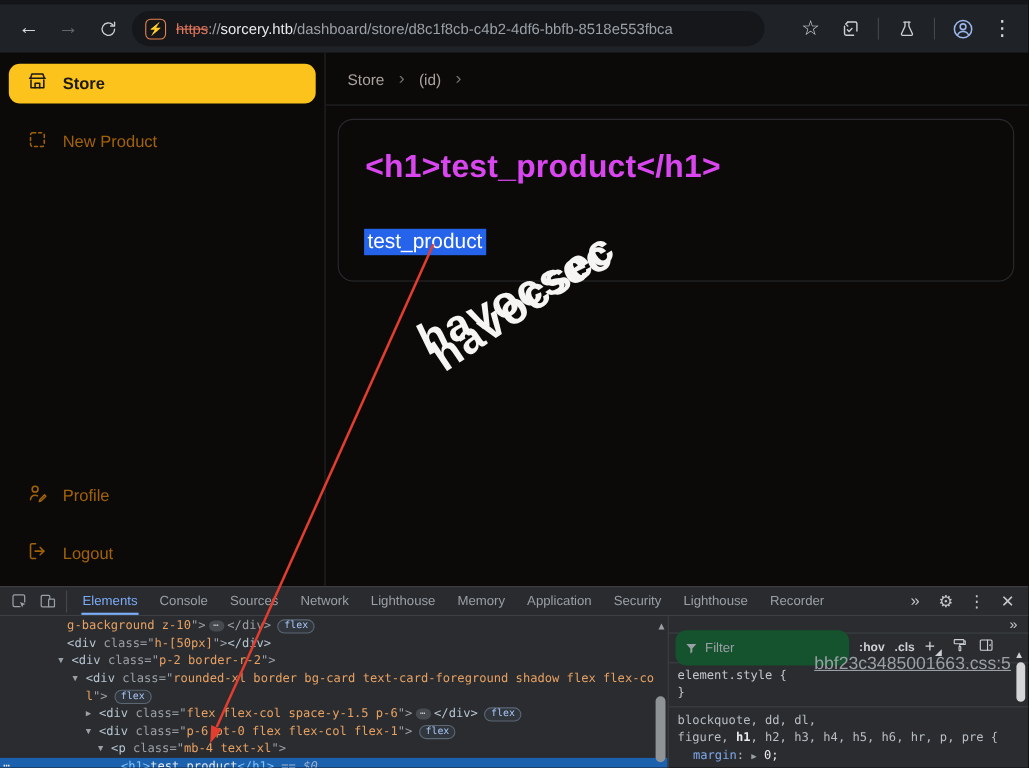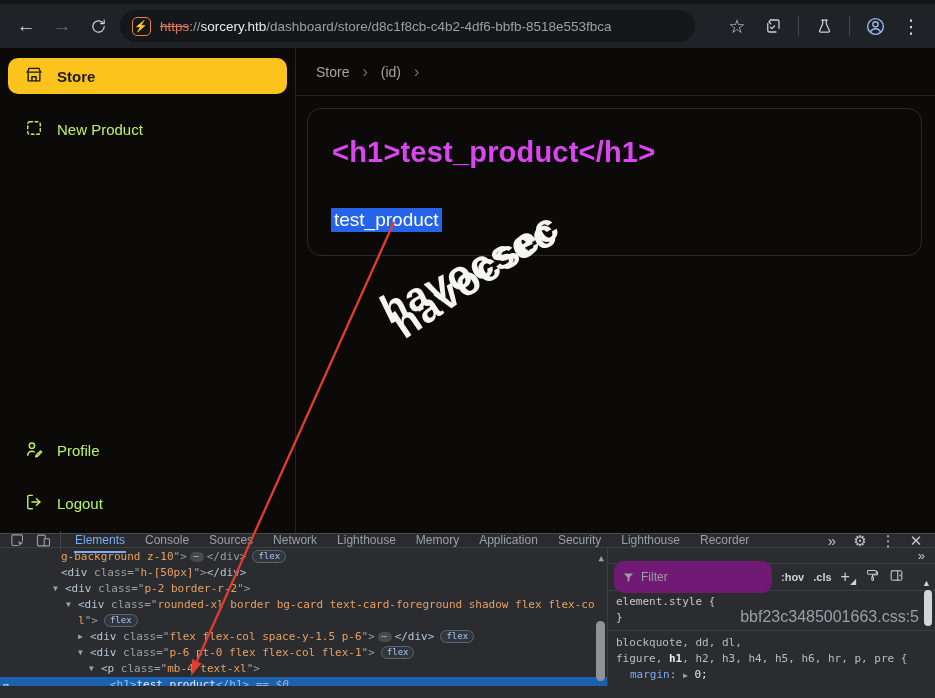--- a/index.html
+++ b/index.html
@@ -33,41 +33,41 @@
   .vsep{width:1px;height:20px;background:#44474c;margin:0 5px}
   .icn{stroke:#ced1d5;fill:none;stroke-width:1.7;stroke-linecap:round;stroke-linejoin:round}
 
   
   .app{position:absolute;top:48px;left:0;width:935px;height:485px;display:flex;background:var(--page-bg)}
   .sidebar{width:296px;border-right:1px solid #252528;display:flex;flex-direction:column}
   .sb-header{height:48px;border-bottom:1px solid #252528;display:flex;align-items:center;justify-content:center;
     color:#e7e5e4;font-size:17px}
   .sb-menu{padding:10px 8px 0;display:flex;flex-direction:column;gap:17px}
   .sb-item{display:flex;align-items:center;gap:13px;height:36px;padding:0 16px;border-radius:10px;
-    color:#bef264;font-size:15px;cursor:pointer}
+    color:#a16207;font-size:15px;cursor:pointer}
   .sb-item.active{background:var(--yellow);color:#1c1917;font-weight:600}
   .sb-item svg{stroke:currentColor;fill:none;stroke-width:1.7;stroke-linecap:round;stroke-linejoin:round}
   .sb-footer{margin-top:auto;padding:0 8px 12px;display:flex;flex-direction:column;gap:17px}
 
   .main{flex:1;position:relative}
   .crumbbar{height:48px;border-bottom:1px solid #252528;display:flex;align-items:center;
     padding:0 20px;color:#a8a29e;font-size:14px;gap:13px}
   .crumb-sep{color:#78716c;font-size:16px;line-height:1}
   .card{position:absolute;left:11px;right:13px;top:60px;height:148px;border:1px solid #2a2a2e;
     border-radius:14px;background:var(--page-bg)}
   .card-title{margin:27px 0 0 24px;font-size:29px;font-weight:700;color:#d946ef;letter-spacing:.2px}
   .sel-text{display:inline-block;margin:21px 0 0 23px;font-size:19px;color:#fff;
     background:var(--sel-blue);padding:1px 3px}
   .wm{position:absolute;color:#f5f5f4;font-size:40px;font-weight:600;white-space:nowrap;
     transform-origin:left center;letter-spacing:1px}
 
   
   .devtools{position:absolute;top:533px;left:0;width:935px;height:165px;background:var(--dt-bg);
     border-top:1px solid #48494d;color:var(--dt-text)}
-  .dt-tabbar{height:14px;background:var(--dt-tabbar);border-bottom:1px solid var(--dt-border);
+  .dt-tabbar{height:26px;background:var(--dt-tabbar);border-bottom:1px solid var(--dt-border);
     display:flex;align-items:center;font-size:12px;padding-left:4px}
   .dt-ticon{width:26px;height:24px;display:flex;align-items:center;justify-content:center}
   .dt-ticon svg{stroke:#9aa0a6;fill:none;stroke-width:1.6;stroke-linecap:round;stroke-linejoin:round}
   .dt-tab{padding:0 10px;height:25px;line-height:25px;position:relative;cursor:pointer;white-space:nowrap}
   .dt-tab.active{color:var(--dt-blue)}
   .dt-tab.active::after{content:"";position:absolute;left:9px;right:9px;bottom:0;height:2px;background:var(--dt-blue)}
   .dt-right{margin-left:auto;display:flex;align-items:center;gap:2px;padding-right:6px}
   .dt-right .dt-ticon{color:#c3c6ca;font-size:15px}
   .dt-body{display:flex;height:138px}
 
@@ -87,29 +87,29 @@
   .gutter-dots{position:absolute;left:3px;color:#e8eaed;letter-spacing:1px;font-size:10px}
   .dom-up{position:absolute;right:3px;top:2px;color:#9aa0a6;font-size:9px}
   .dom-thumb{position:absolute;right:2px;bottom:5px;width:9px;height:60px;border-radius:5px;background:#8f9396}
 
   .styles-pane{flex:1;display:flex;flex-direction:column;border-left:1px solid var(--dt-border);position:relative}
   .st-tabs{height:25px;display:flex;align-items:center;font-size:12px;border-bottom:1px solid var(--dt-border)}
   .st-tabs .dt-tab{height:24px;line-height:24px}
   .st-more{margin-left:auto;padding-right:10px;color:#c3c6ca;font-size:13px}
   .st-toolbar{height:27px;display:flex;align-items:center;border-bottom:1px solid var(--dt-border);
     padding:0 6px;gap:9px}
-  .filter-pill{width:158px;height:19px;border-radius:10px;background:#701a75;color:#9aa0a6;font-size:12px;
+  .filter-pill{width:158px;height:19px;border-radius:10px;background:#14532d;color:#9aa0a6;font-size:12px;
     display:flex;align-items:center;padding:16px 9px;gap:7px}
   .st-tool{color:#cdd1d6;font-size:11px;font-weight:bold}
   .st-plus{color:#cdd1d6;font-size:16px;font-weight:normal;line-height:1}
   .st-toolbar svg{stroke:#cdd1d6;fill:none;stroke-width:1.6;stroke-linecap:round}
   .st-content{flex:1;font-family:"DejaVu Sans Mono","Liberation Mono",monospace;font-size:11px;
     line-height:16px;color:#b9bec4;padding:3px 22px 12px 8px;position:relative}
   .st-sep{border-top:1px solid var(--dt-border);margin:4px -22px 4px -8px}
-  .st-link{position:absolute;right:16px;top:60px;color:#9aa0a6;cursor:pointer}
+  .st-link{position:absolute;right:16px;top:35px;color:#9aa0a6;text-decoration:underline;cursor:pointer}
   .sel-bold{font-weight:bold;color:#e8eaed}
   .prop{color:#7fa9e8}
   .val{color:#e8eaed}
   .exp{color:#9aa0a6;font-size:8px}
   .st-up{position:absolute;right:4px;top:30px;color:#cdd1d6;font-size:9px}
   .st-thumb{position:absolute;right:3px;top:42px;width:8px;height:36px;border-radius:4px;background:#d4d6d8}
 
   .overlay{position:absolute;top:0;left:0;z-index:50;pointer-events:none}
 </style>
 </head>

